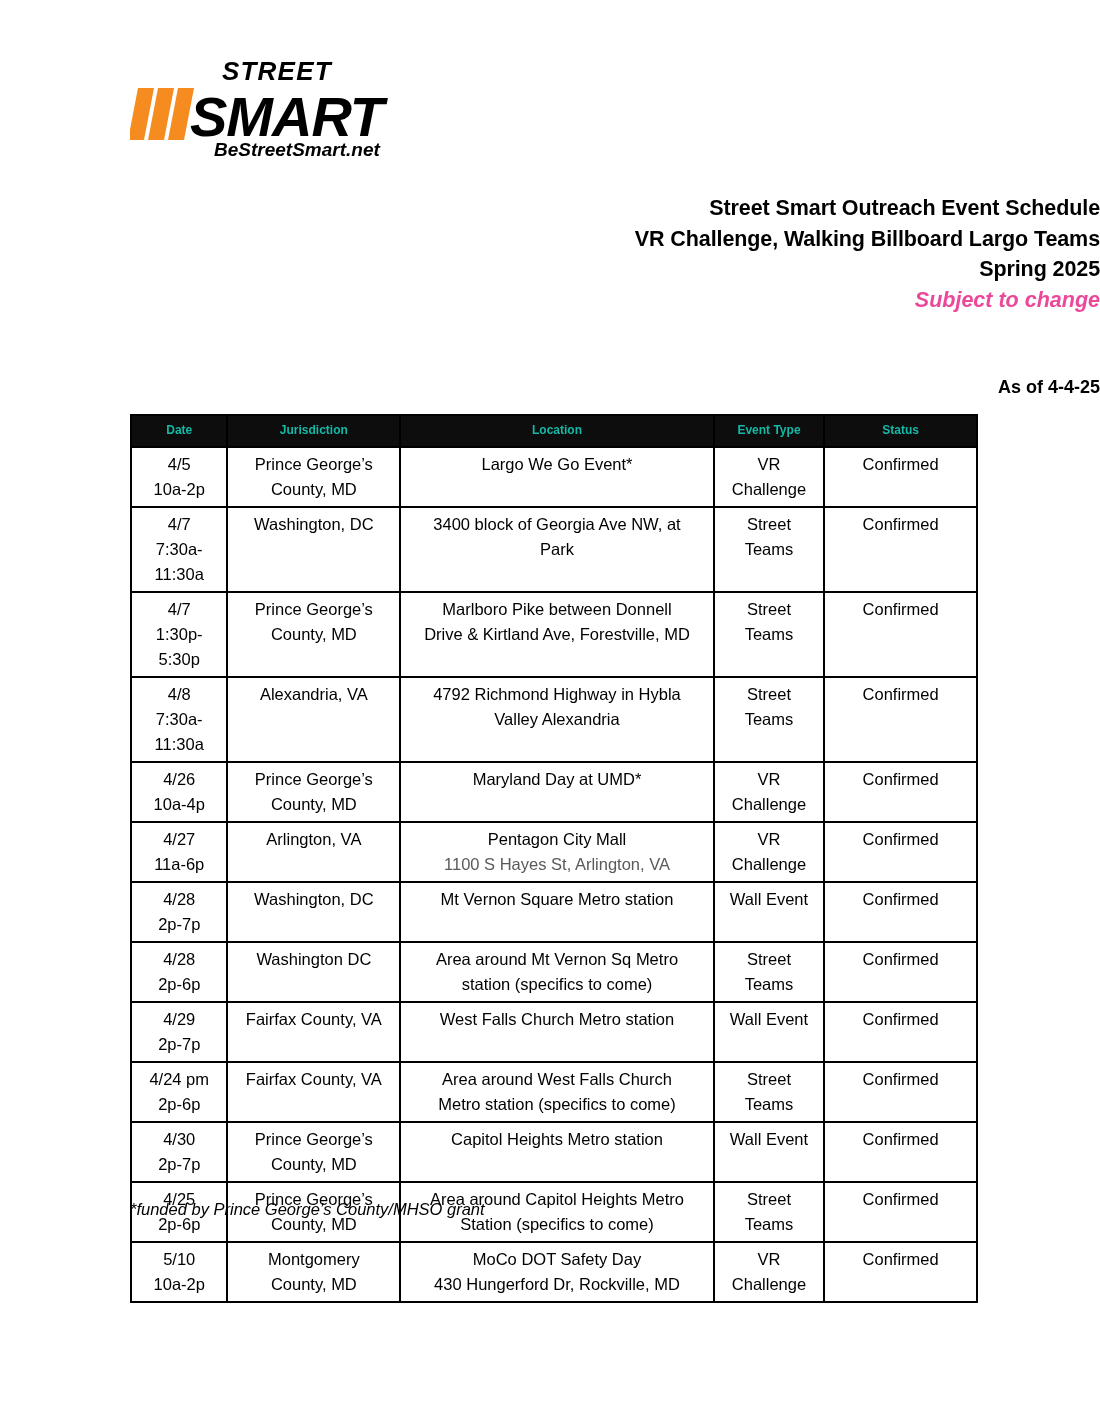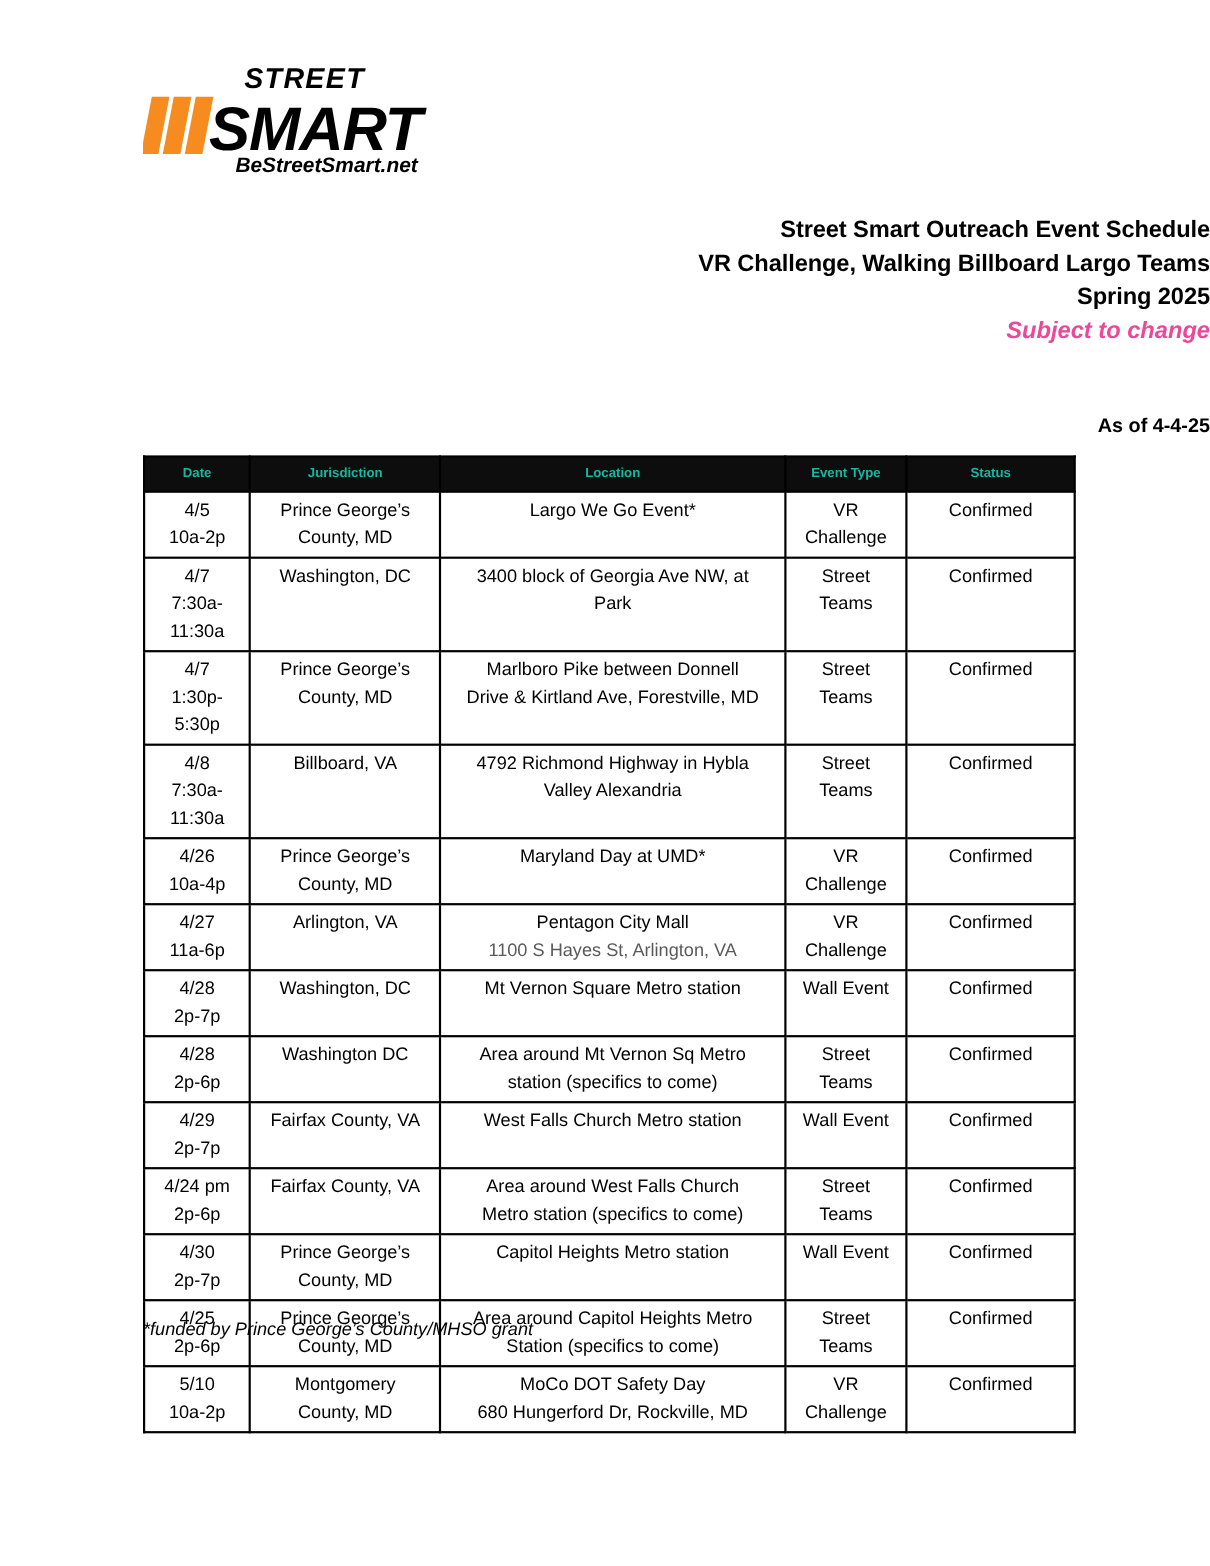--- a/index.html
+++ b/index.html
@@ -222,21 +222,21 @@
             <span class="cell-line">Confirmed</span>
           </td>
         </tr>
         <tr>
           <td>
             <span class="cell-line">4/8</span>
             <span class="cell-line">7:30a-</span>
             <span class="cell-line">11:30a</span>
           </td>
           <td>
-            <span class="cell-line">Billboard, VA</span>
+            <span class="cell-line">Alexandria, VA</span>
           </td>
           <td>
             <span class="cell-line">4792 Richmond Highway in Hybla</span>
             <span class="cell-line">Valley Alexandria</span>
           </td>
           <td>
             <span class="cell-line">Street</span>
             <span class="cell-line">Teams</span>
           </td>
           <td>
@@ -403,21 +403,21 @@
           <td>
             <span class="cell-line">5/10</span>
             <span class="cell-line">10a-2p</span>
           </td>
           <td>
             <span class="cell-line">Montgomery</span>
             <span class="cell-line">County, MD</span>
           </td>
           <td>
             <span class="cell-line">MoCo DOT Safety Day</span>
-            <span class="cell-line">680 Hungerford Dr, Rockville, MD</span>
+            <span class="cell-line">430 Hungerford Dr, Rockville, MD</span>
           </td>
           <td>
             <span class="cell-line">VR</span>
             <span class="cell-line">Challenge</span>
           </td>
           <td>
             <span class="cell-line">Confirmed</span>
           </td>
         </tr>
       </tbody>

